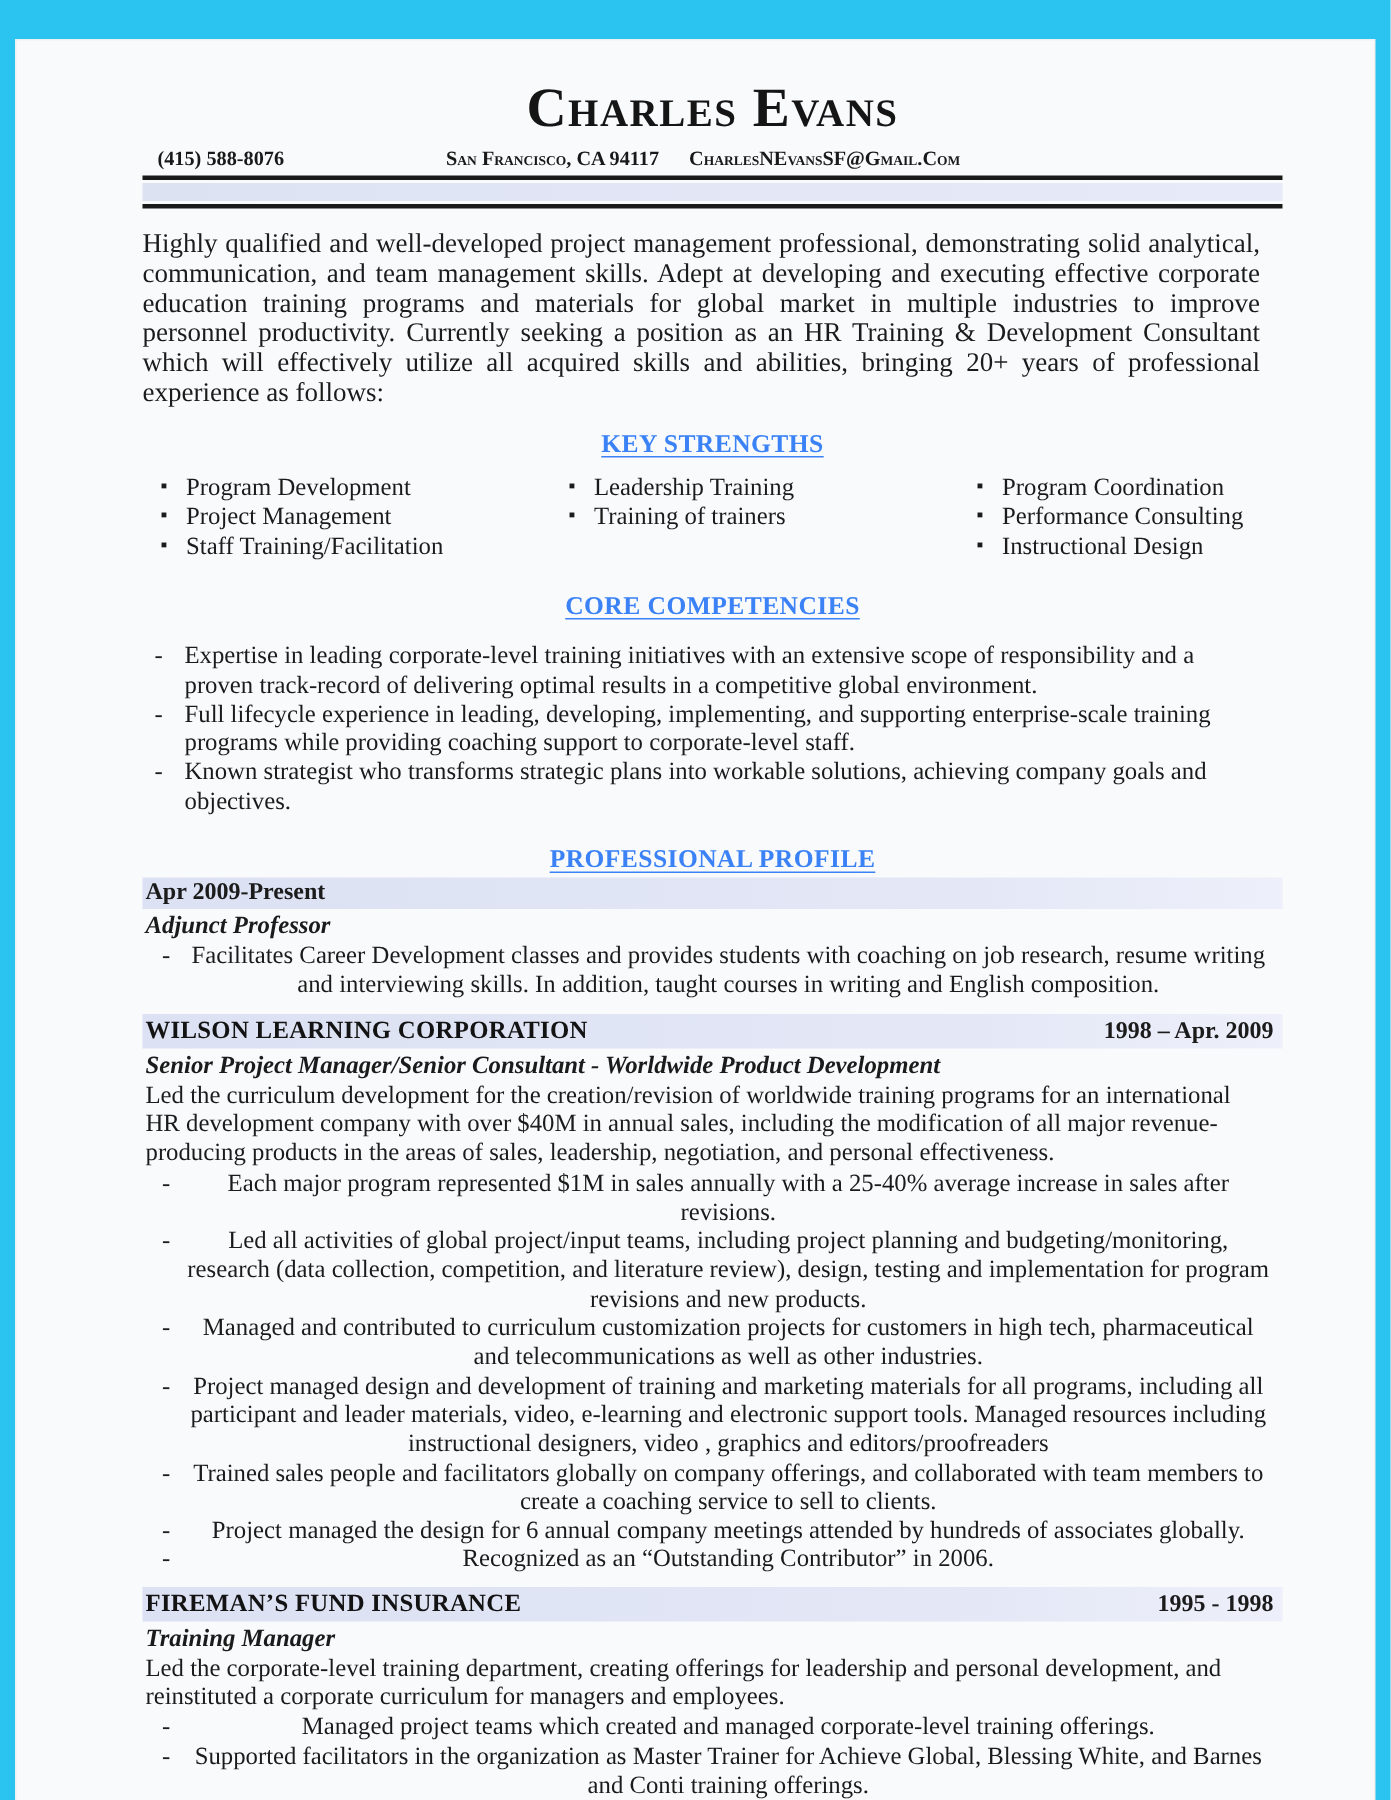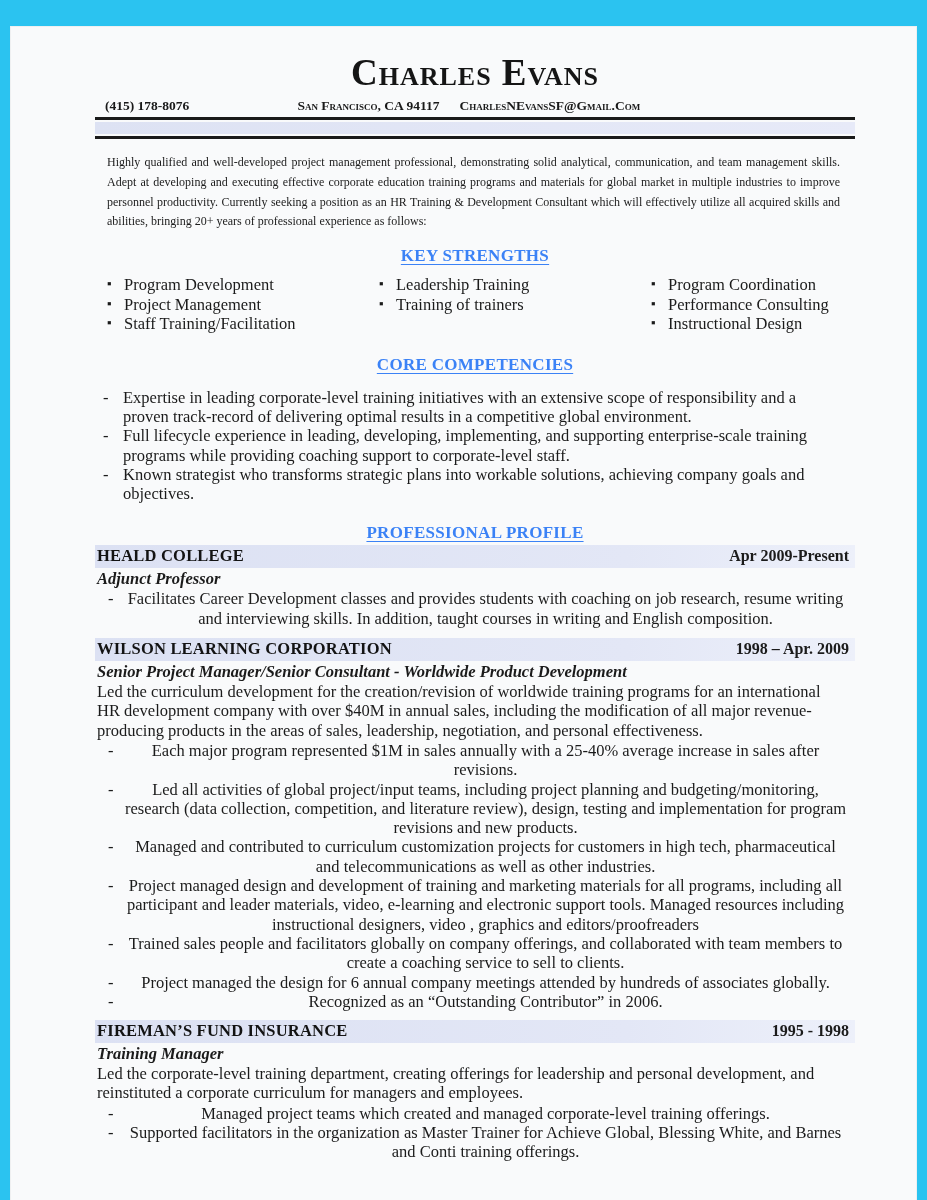--- a/index.html
+++ b/index.html
@@ -43,23 +43,23 @@
   .contact-loc   { margin-left:108px; }
   .contact-email { margin-left:20px; }
 
   .sep { margin-top:3px; }
   .sep .ln { height:3px; background:#1a1a1a; }
   .sep .gap { height:2px; }
   .sep .band { height:12px; background:linear-gradient(90deg,#dde2f3,#e7eaf8); }
 
   
   .summary {
-    margin:14px 15px 0 12px;
+    margin:14px 15px 0 0;
     text-align:justify;
-    font-size:12px;
+    font-size:18px;
     line-height:19.8px;
   }
   .sec-heading {
     text-align:center;
     font-weight:700;
     font-size:17px;
     letter-spacing:0.3px;
     text-decoration:underline;
     text-underline-offset:3px;
     color:#3b82f6;
@@ -137,21 +137,21 @@
 </style>
 </head>
 <body>
 
 <div class="page">
   <div class="content">
 
     <div class="name">Charles Evans</div>
 
     <div class="contact-row">
-      <span class="contact-phone">(415) 178-8076</span>
+      <span class="contact-phone">(415) 588-8076</span>
       <span class="contact-loc">San Francisco, CA 94117</span>
       <span class="contact-email">CharlesNEvansSF@Gmail.Com</span>
     </div>
 
     <div class="sep">
       <div class="ln"></div>
       <div class="gap"></div>
       <div class="band"></div>
       <div class="gap"></div>
       <div class="ln"></div>
@@ -187,21 +187,20 @@
 
     <li>Expertise in leading corporate-level training initiatives with an extensive scope of responsibility and a proven track-record of delivering optimal results in a competitive global environment.</li>
         <li>Full lifecycle experience in leading, developing, implementing, and supporting enterprise-scale training programs while providing coaching support to corporate-level staff.</li>
         <li>Known strategist who transforms strategic plans into workable solutions, achieving company goals and objectives.</li>
       </ul>
 
     <div class="sec-heading h-prof">PROFESSIONAL PROFILE</div>
 
     <section class="job job-heald">
       <div class="job-band">
-        <span class="company">HEALD COLLEGE</span>
         <span class="dates">Apr 2009-Present</span>
       </div>
       <div class="job-title">Adjunct Professor</div>
 
       <ul class="dash-list job-bullets">
 
       <li>Facilitates Career Development classes and provides students with coaching on job research, resume writing and interviewing skills.  In addition, taught courses in writing and English composition.</li>
         </ul>
     </section>
 

